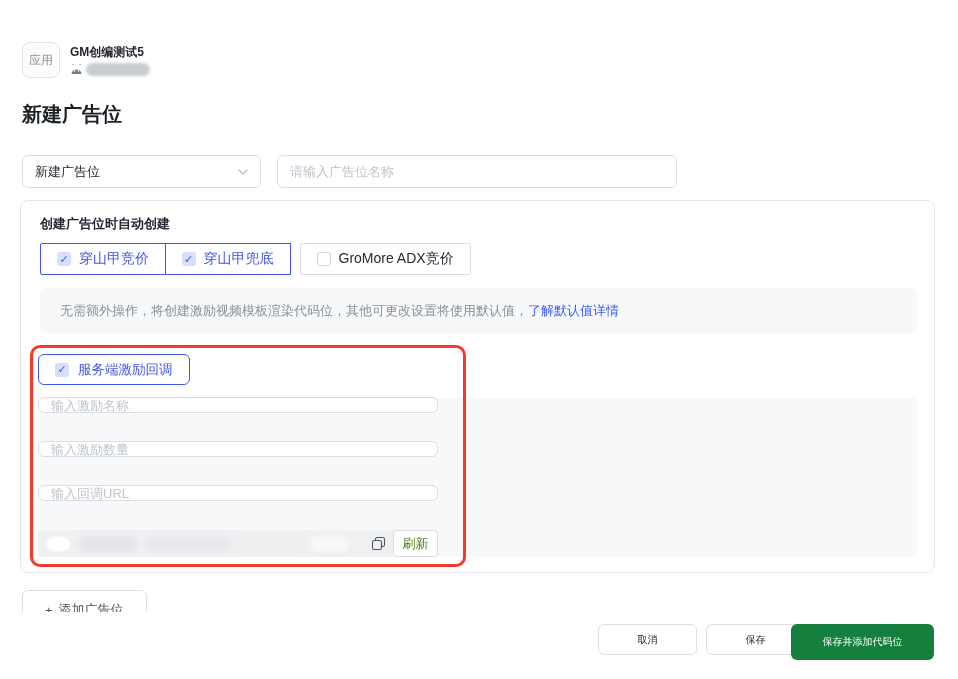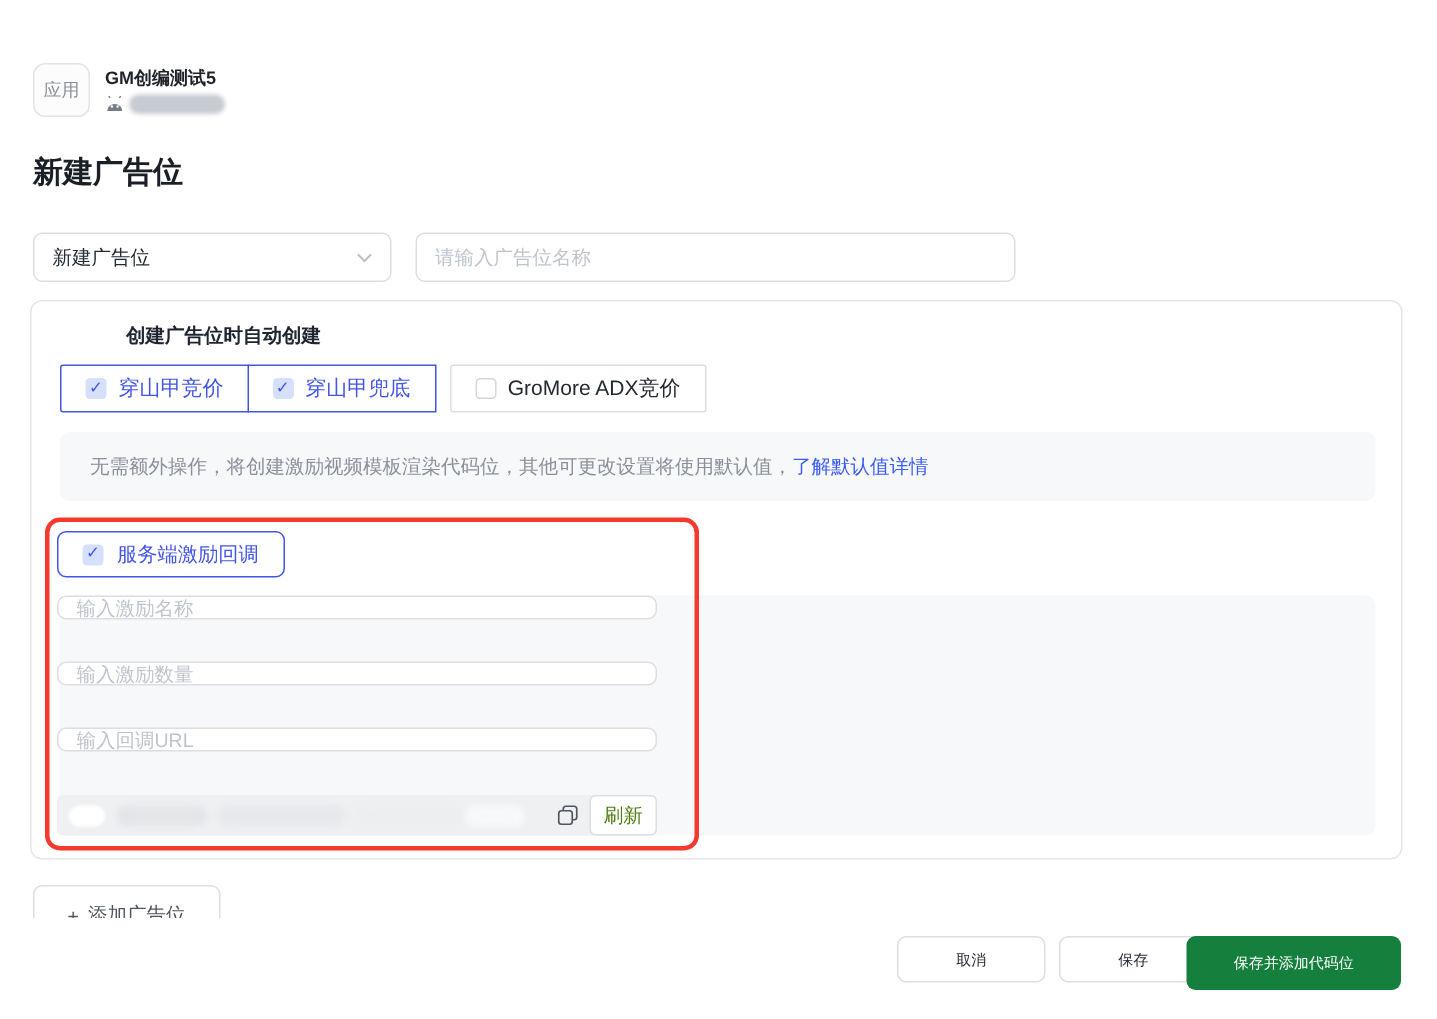--- a/index.html
+++ b/index.html
@@ -23,21 +23,21 @@
     display:flex; align-items:center; justify-content:space-between; padding:0 12px; font-size:13px; }
   .text-input { border:1px solid #dcdee3; border-radius:6px; background:#fff;
     font-size:13px; padding:0 12px; color:#242a33; outline:none;
     font-family:"Liberation Sans","DejaVu Sans",sans-serif; }
   .text-input::placeholder { color:#bfc4cd; }
   .name-input { position:absolute; left:277px; top:155px; width:400px; height:33px; }
 
   
   .panel { position:absolute; left:20px; top:200px; width:915px; height:373px;
     border:1px solid #e5e6eb; border-radius:8px; background:#fff; }
-  .panel-label { position:absolute; left:40px; top:215px; font-size:13px; font-weight:bold; color:#1f2430;margin-left:44px; }
+  .panel-label { position:absolute; left:40px; top:215px; font-size:13px; font-weight:bold; color:#1f2430; }
 
   .chk-row { position:absolute; left:40px; top:243px; display:flex; align-items:stretch; height:32px; }
   .chk-btn { display:flex; align-items:center; justify-content:center; gap:8px;
     padding:0 16px; background:#fff; border:1px solid #dcdee3; font-size:14px; cursor:pointer; }
   .chk-btn.checked { border:1.5px solid #4255e6; color:#4255e6; z-index:2; }
   .chk-btn.joined { margin-left:-1.5px; z-index:1; }
   .chk-btn.first { border-radius:2px 0 0 2px; }
   .chk-btn.solo { border-radius:2px; margin-left:9px; color:#242a33; }
   .chk-box { width:14px; height:14px; border-radius:3px; display:flex; align-items:center; justify-content:center; }
   .chk-box.on { background:#d6e0fb; color:#4255e6; font-size:11px; font-weight:bold; line-height:1; }

